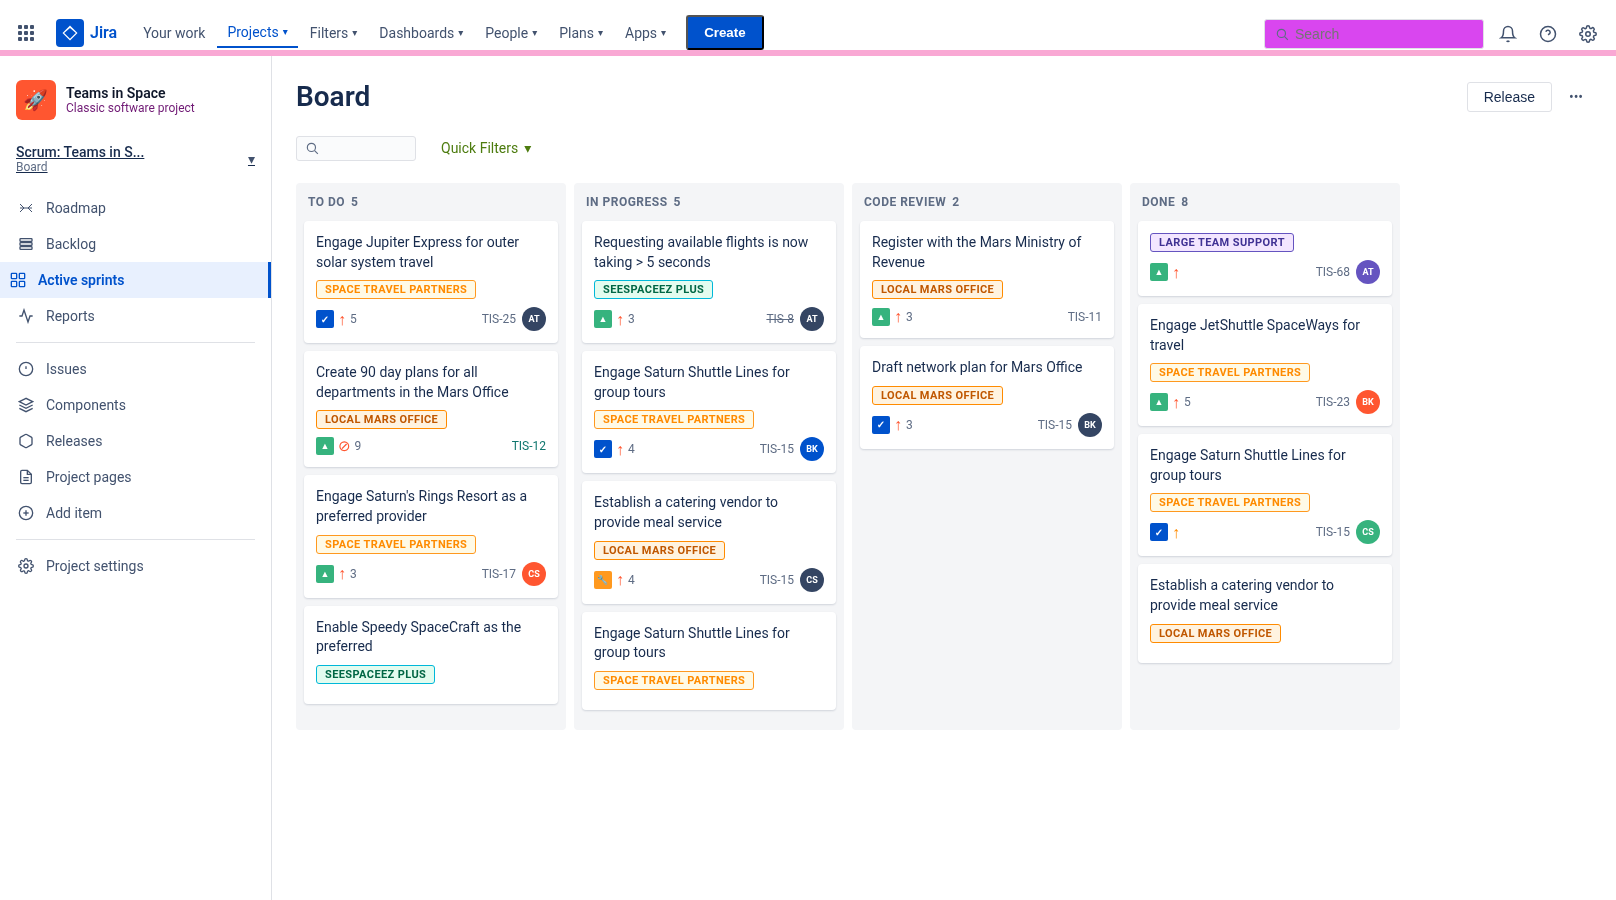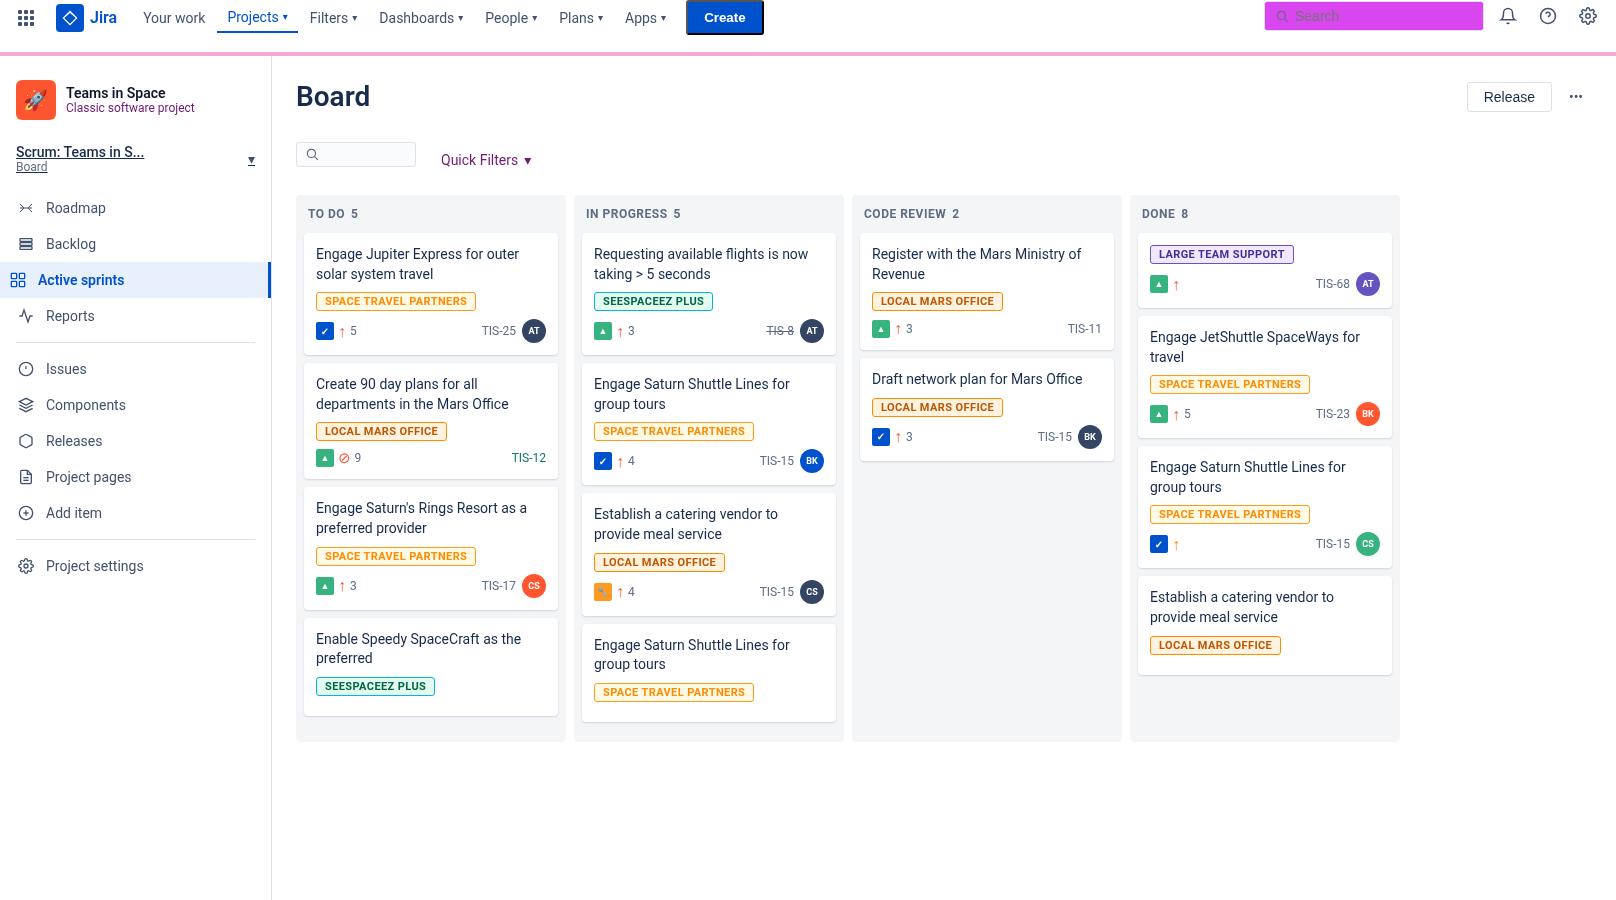--- a/index.html
+++ b/index.html
@@ -1,21 +1,21 @@
 <!DOCTYPE html>
 <html><head>
   <meta charset="utf-8">
   <style>
     * { box-sizing: border-box; margin: 0; padding: 0; }
     body { font-family: -apple-system, BlinkMacSystemFont, 'Segoe UI', Roboto, sans-serif; background: #fff; color: #172b4d; font-size: 14px; }
 
     
     .topnav {
-      display: flex; align-items: flex-start; height: 56px;
-      padding: 0 12px; border-bottom: 4px solid #f9a8d4;
+      display: flex; align-items: flex-end; height: 56px;
+      padding: 0 12px; border-bottom: 6px solid #f9a8d4;
       background: #fff; position: fixed; top: 0; left: 0; right: 0; z-index: 100;
     }
     .topnav-left { display: flex; align-items: center; gap: 4px; }
     .grid-icon { width: 28px; height: 28px; display: flex; align-items: center; justify-content: center; cursor: pointer; color: #42526e; }
     .jira-logo { display: flex; align-items: center; gap: 6px; margin: 0 12px; cursor: pointer; }
     .jira-logo-icon { width: 28px; height: 28px; background: #0052cc; border-radius: 4px; display: flex; align-items: center; justify-content: center; }
     .jira-logo-icon svg { fill: #fff; }
     .jira-logo-text { font-size: 16px; font-weight: 600; color: #0052cc; }
     .topnav-menu { display: flex; align-items: center; gap: 2px; }
     .nav-item { padding: 6px 10px; border-radius: 3px; cursor: pointer; color: #42526e; font-size: 14px; display: flex; align-items: center; gap: 4px; }
@@ -51,21 +51,21 @@
     .board-header { display: flex; align-items: center; justify-content: space-between; margin-bottom: 20px; }
     .board-title { font-size: 28px; font-weight: 600; color: #172b4d; }
     .board-actions { display: flex; align-items: center; gap: 8px; }
     .release-btn { padding: 6px 16px; border: 1px solid #dfe1e6; border-radius: 3px; background: #fff; cursor: pointer; font-size: 14px; color: #172b4d; }
     .more-btn { width: 32px; height: 32px; display: flex; align-items: center; justify-content: center; cursor: pointer; color: #42526e; border-radius: 3px; }
 
     
     .filter-bar { display: flex; align-items: center; gap: 12px; margin-bottom: 20px; }
     .filter-search { display: flex; align-items: center; border: 1px solid #dfe1e6; border-radius: 3px; padding: 4px 8px; width: 120px; background: #fafbfc; }
     .filter-search input { border: none; background: transparent; outline: none; font-size: 13px; width: 80px; }
-    .quick-filters-btn { display: flex; align-items: center; gap: 6px; padding: 6px 12px; border: 1px solid transparent; border-radius: 3px; cursor: pointer; font-size: 14px; color: #701a75; margin-top: 12px; }
+    .quick-filters-btn { display: flex; align-items: center; gap: 6px; padding: 6px 12px; border: 1px solid transparent; border-radius: 3px; cursor: pointer; font-size: 14px; color: #4d7c0f; }
 
     
     .board-columns { display: flex; gap: 8px; overflow-x: auto; padding-bottom: 16px; }
     .column { min-width: 260px; width: 270px; background: #f4f5f7; border-radius: 4px; padding: 12px 8px; flex-shrink: 0; }
     .column-header { display: flex; align-items: center; gap: 6px; margin-bottom: 12px; padding: 0 4px; }
     .column-title { font-size: 12px; font-weight: 700; color: #5e6c84; letter-spacing: 0.5px; text-transform: uppercase; }
     .column-count { font-size: 12px; color: #5e6c84; font-weight: 700; }
 
     
     .card { background: #fff; border-radius: 4px; padding: 12px; margin-bottom: 8px; box-shadow: 0 1px 2px rgba(9,30,66,0.15); cursor: pointer; }

